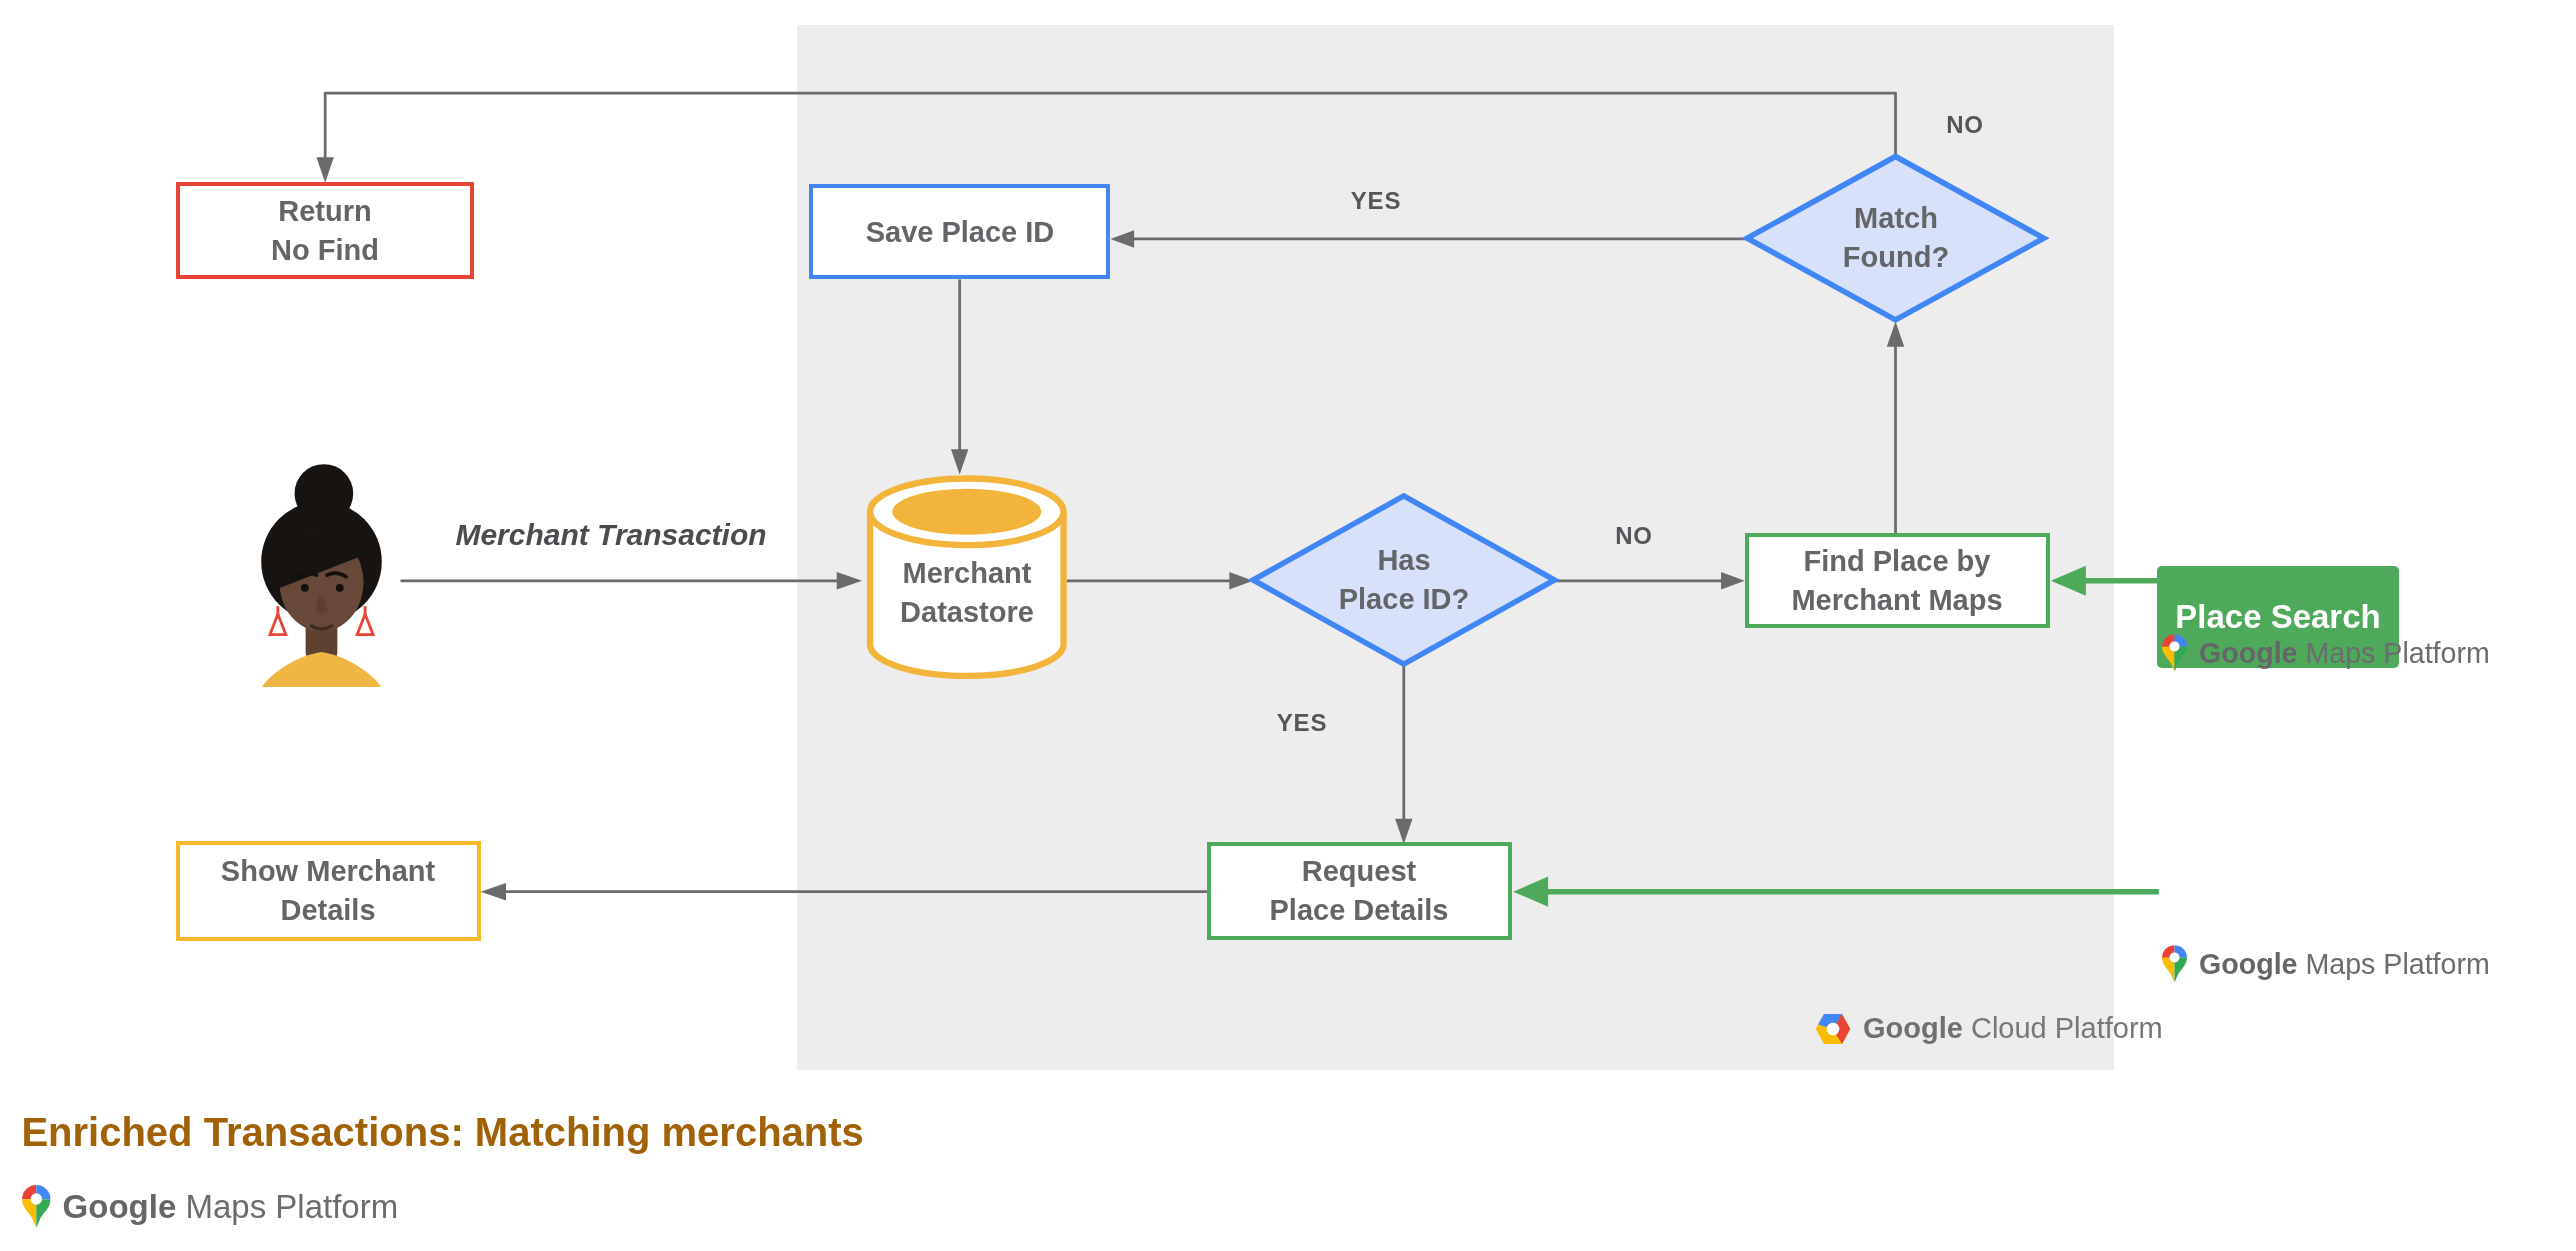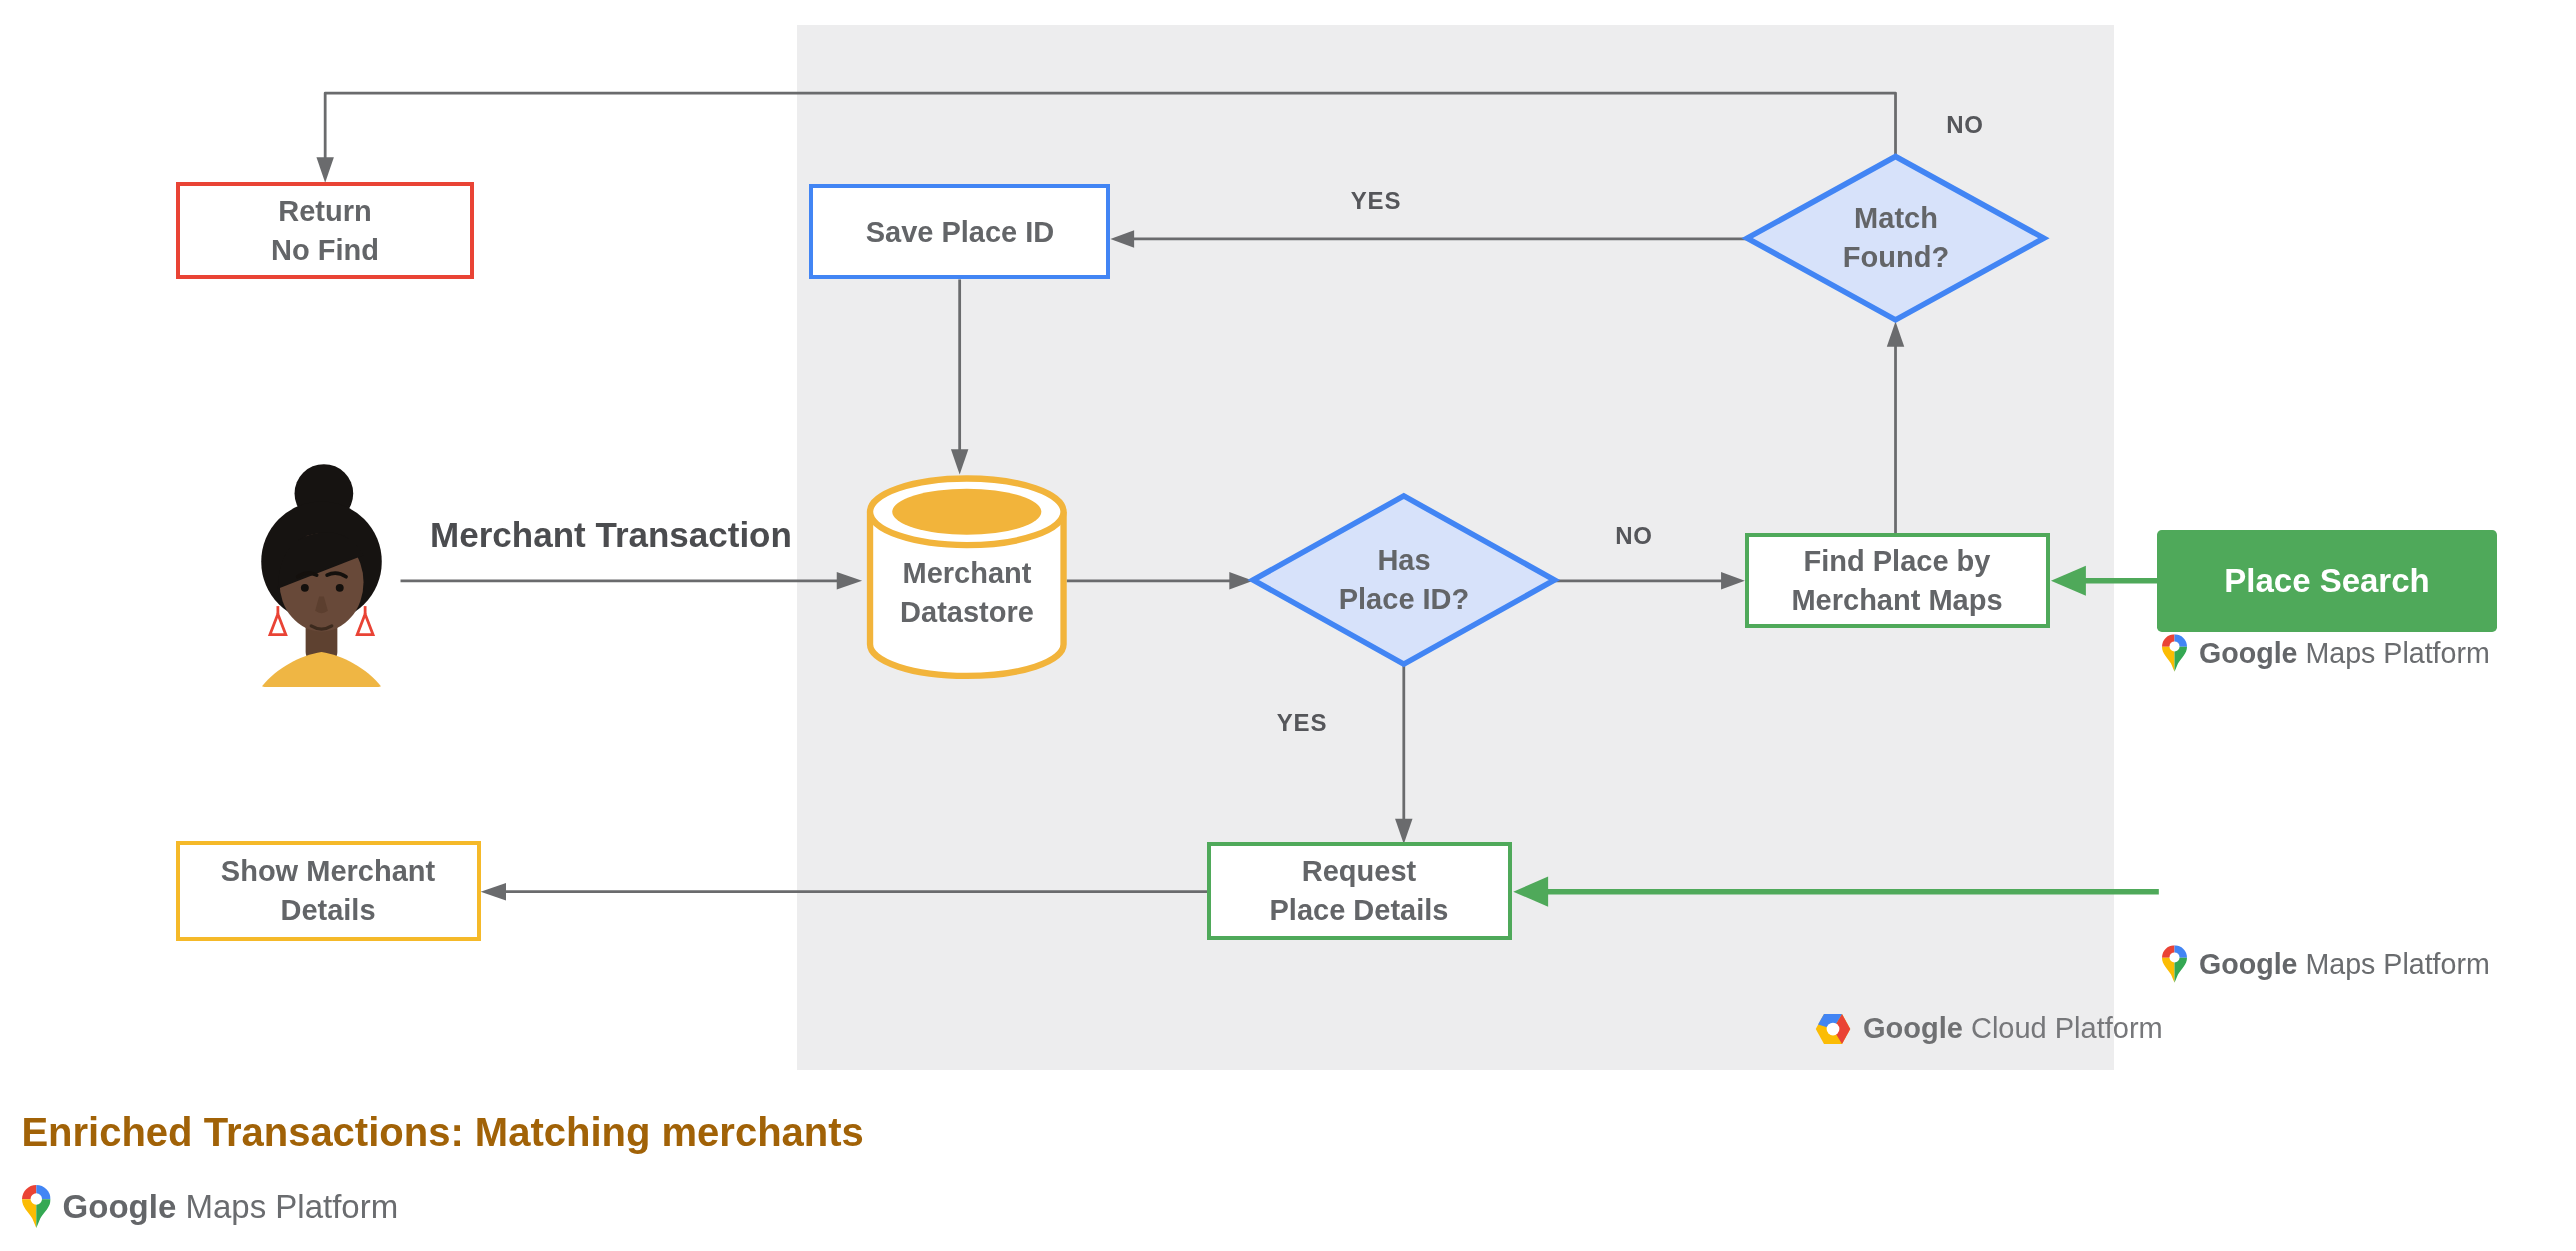--- a/index.html
+++ b/index.html
@@ -9,24 +9,24 @@
   .wires{position:absolute;left:0;top:0;width:2576px;height:1252px;}
   .box{position:absolute;background:#ffffff;border-style:solid;border-width:4px;box-sizing:border-box;}
   .box.red{border-color:#E94335;}
   .box.blue{border-color:#4285F4;}
   .box.green{border-color:#4FA95A;}
   .box.yellow{border-color:#F5B929;}
   .node-label{position:absolute;transform:translate(-50%,-50%);text-align:center;white-space:pre-line;
               font-weight:700;color:#636568;font-size:29px;line-height:1.34;}
   .edge-label{position:absolute;transform:translate(-50%,-50%);text-align:center;
               font-weight:700;color:#55565A;font-size:24px;letter-spacing:0.8px;}
-  .edge-label.big{font-size:35px;letter-spacing:0;color:#4B4C4F;}
-  .api-btn{position:absolute;width:340px;height:102px;background:#4FA95A;border-radius:4.8px;
+  .edge-label.big{font-size:30px;letter-spacing:0;color:#4B4C4F;font-style:italic;}
+  .api-btn{position:absolute;width:242px;height:102px;background:#4FA95A;border-radius:4.8px;
            display:flex;align-items:center;justify-content:center;color:#ffffff;
-           font-weight:700;font-size:33px;}
+           font-weight:700;font-size:33px;margin-top:36px;}
   .brand-row{position:absolute;display:flex;align-items:center;gap:12px;}
   .brand-text{font-size:29px;color:#6A6C6F;white-space:nowrap;}
   .brand-text .g{font-weight:700;color:#646669;}
   .brand-text .r{font-weight:400;}
   .title{position:absolute;left:21.4px;top:1110px;font-size:40px;font-weight:700;color:#a16207;}
   .avatar{position:absolute;left:238px;top:457px;width:167px;height:230px;}
 </style>
 </head>
 <body>
 

